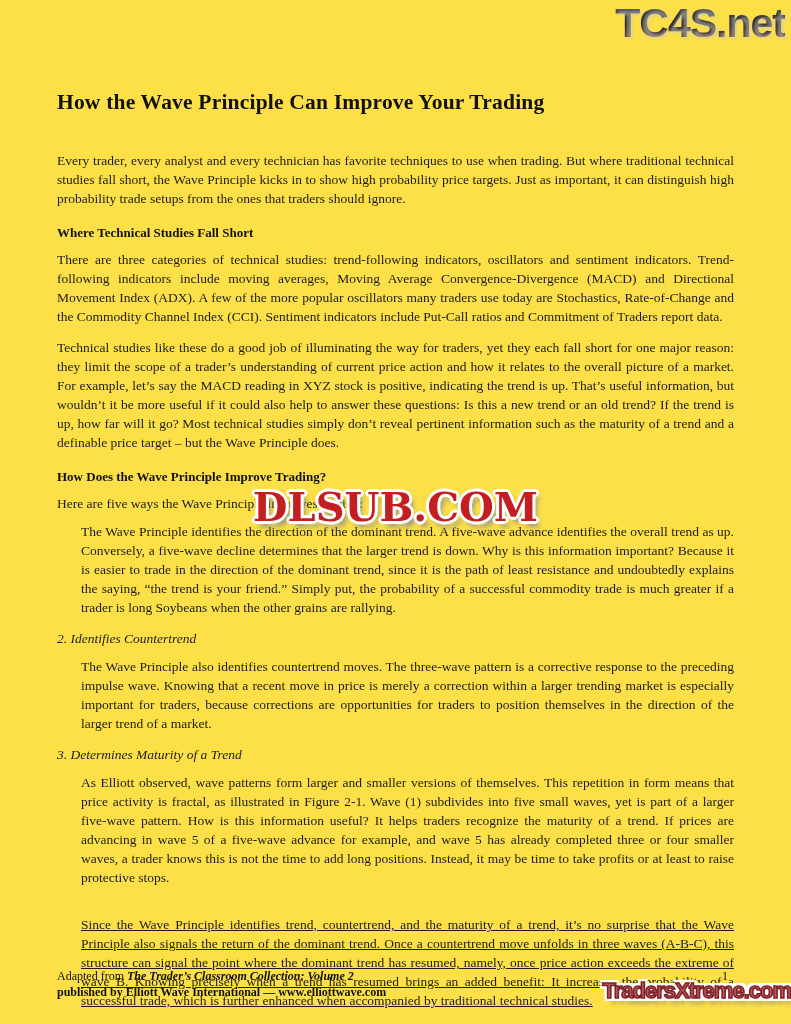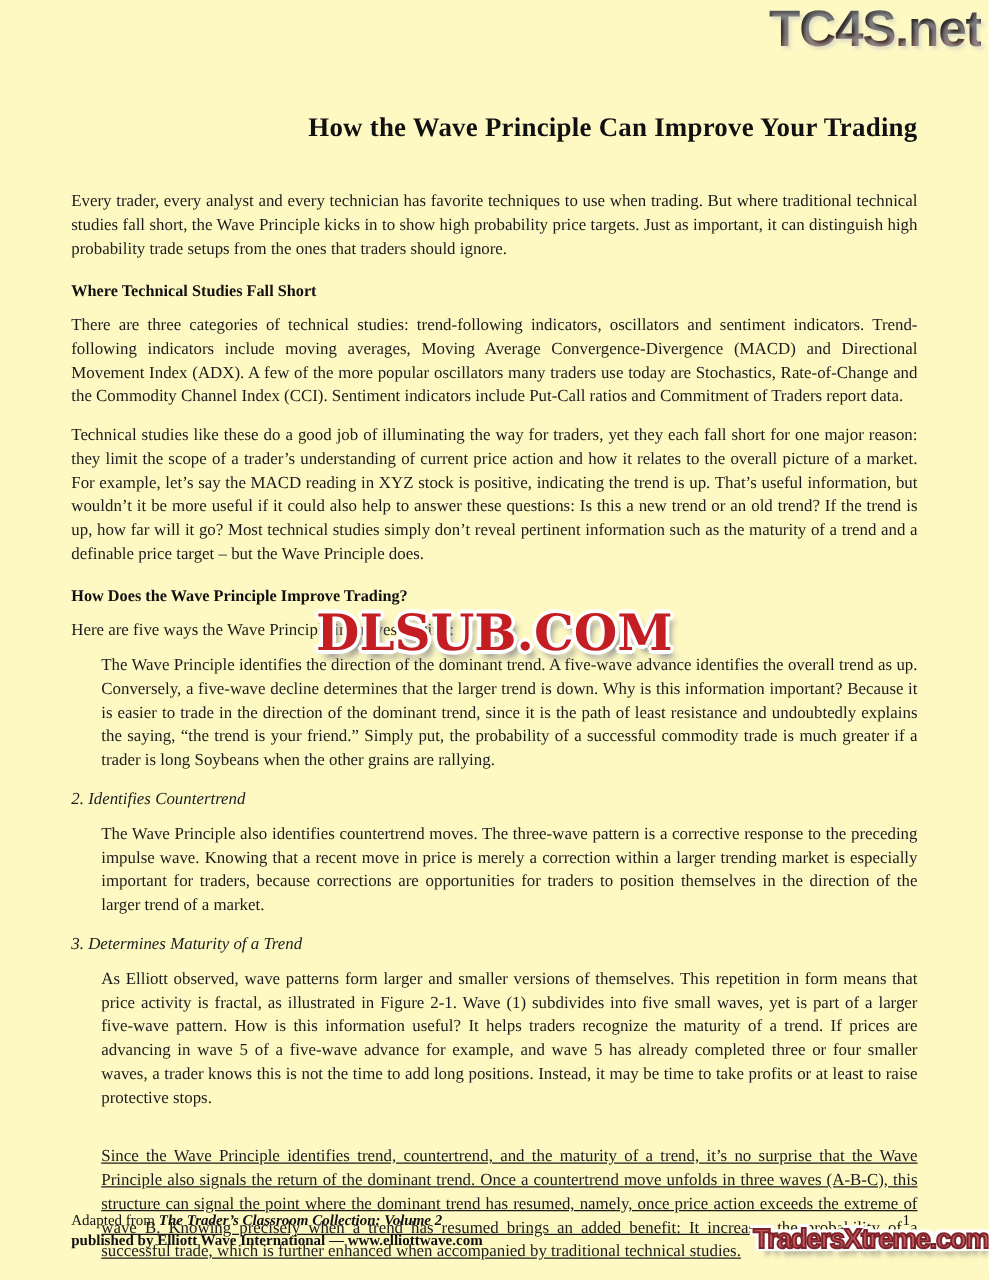--- a/index.html
+++ b/index.html
@@ -1,33 +1,33 @@
 <!DOCTYPE html>
 <html><head>
 <meta charset="utf-8">
 <style>
   html,body { margin:0; padding:0; background:#ffffff; }
   .page {
     position:relative;
     width:791px; height:1024px;
-    background:#fef9c3;
+    background:#fde047;
     overflow:hidden;
     font-family:"Liberation Serif", serif;
     color:#1c1c1c;
   }
   .content {
     position:absolute;
     left:57px; top:0;
     width:677px;
   }
   h1.title {
     margin:90px 0 0 0;
     font-size:21.5px;
     font-weight:bold;
-    text-align:right;
+    text-align:left;
     color:#111;
     letter-spacing:0.2px;
   }
   .content p {
     font-size:13.5px;
     line-height:19px;
     text-align:justify;
     margin:12px 0 0 0;
   }
   .content p.intro { margin-top:36px; }

